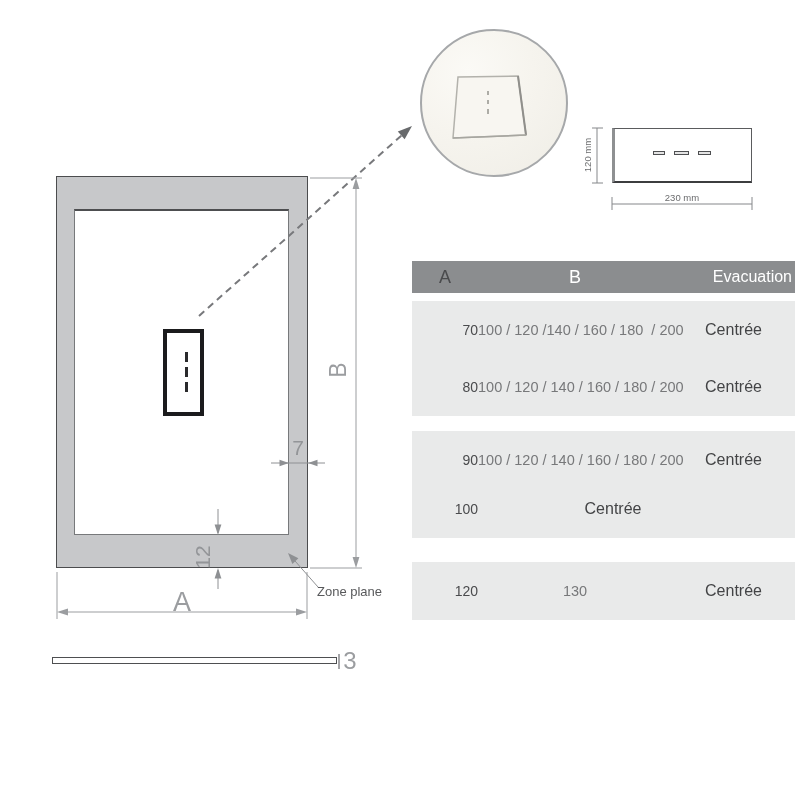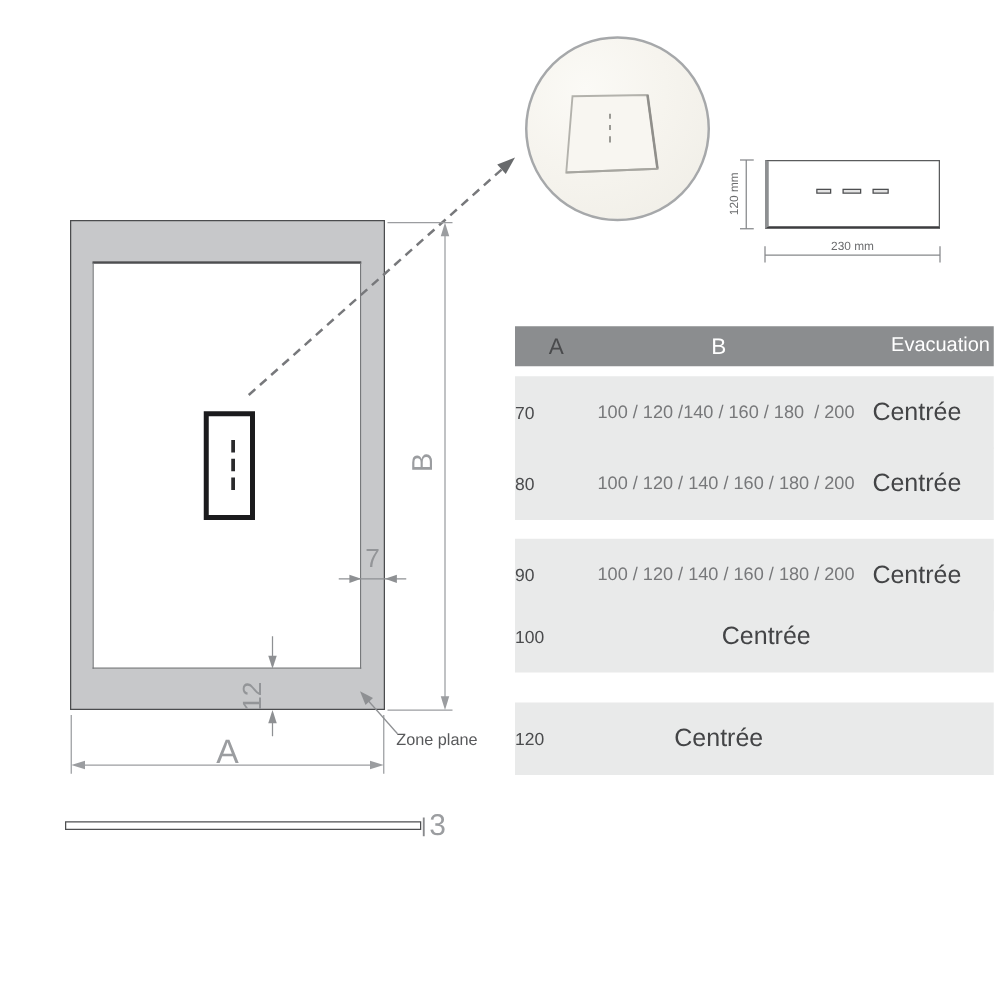--- a/index.html
+++ b/index.html
@@ -46,23 +46,23 @@
                border:1px solid #4e4f51;box-sizing:border-box;}
 
   
   .trow{position:absolute;left:412px;width:383px;display:grid;
         grid-template-columns:66px 194px 123px;align-items:center;}
   .thead{top:261px;height:32px;background:#8b8d8f;color:#ffffff;}
   .thead .ca,.thead .cb{text-align:center;font-size:18px;}
   .thead .ce{text-align:right;font-size:16px;padding-right:3px;}
   .row-bg{height:58px;background:#e9eaea;}
   .r0{top:301px;} .r1{top:358px;} .r2{top:431px;} .r3{top:480px;gap:38px;} .r4{top:562px;}
-  .ca{text-align:left;font-size:14px;color:#4a4b4d;}
+  .ca{text-align:right;font-size:14px;color:#4a4b4d;}
   .cb{text-align:center;font-size:14.5px;color:#77787a;white-space:pre;}
-  .ce{text-align:center;font-size:20px;color:#434446;}
+  .ce{text-align:center;font-size:16px;color:#434446;}
 
   
   .footnote{left:52px;top:711px;font-size:15px;font-weight:bold;color:#4b4d4f;}
 
   svg.overlay{position:absolute;left:0;top:0;pointer-events:none;}
 </style>
 </head>
 <body>
 
 <div class="canvas">
@@ -172,17 +172,18 @@
     <div class="ca">90</div>
     <div class="cb">100 / 120 / 140 / 160 / 180 / 200</div>
     <div class="ce">Centrée</div>
   </div>
   <div class="trow row-bg r3">
     <div class="ca">100</div>
     <div class="ce">Centrée</div>
   </div>
   <div class="trow row-bg r4">
     <div class="ca">120</div>
+    <div class="cb">130</div>
     <div class="ce">Centrée</div>
   </div>
 
 
 </div>
 
 </body></html>

